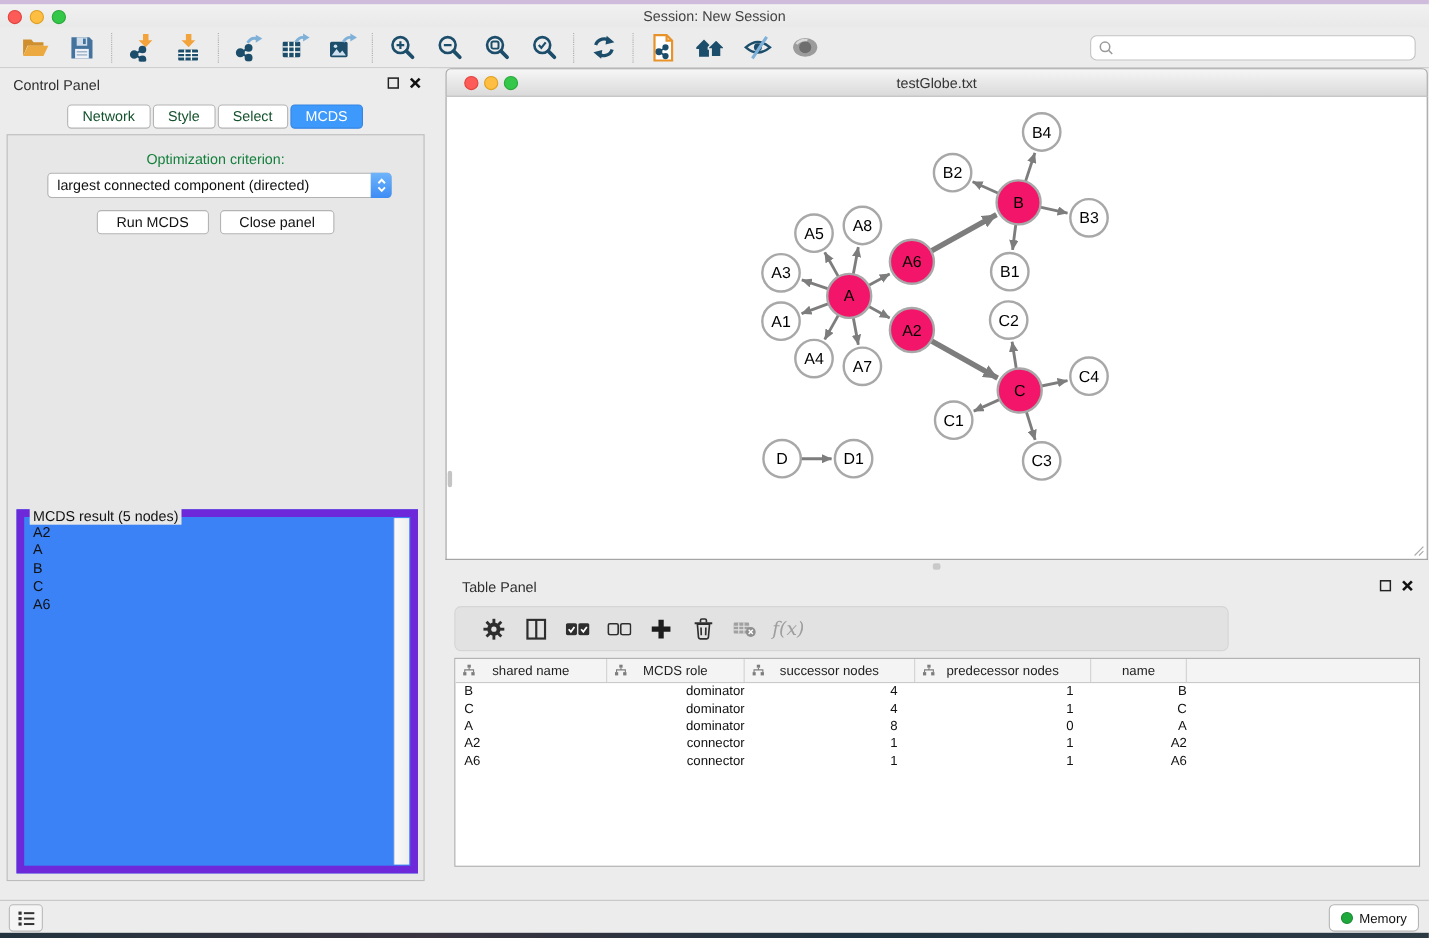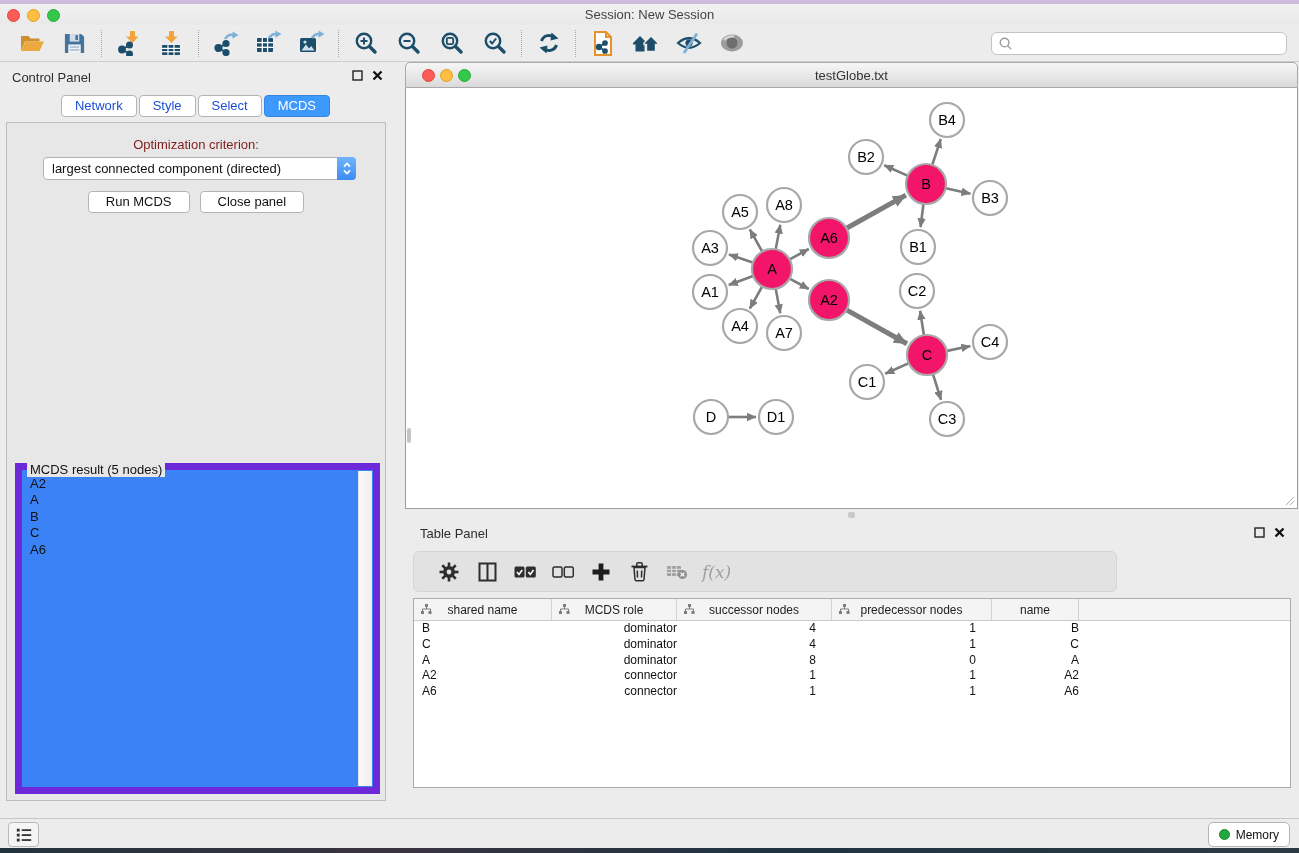--- a/index.html
+++ b/index.html
@@ -35,25 +35,25 @@
     padding-left:6px; margin-right:2px; }
   .search-box input { border:none; outline:none; flex:1; font-size:12px; height:100%; background:transparent; }
 
   
   .control-panel { position:absolute; left:0; top:62px; width:391px; height:756px; background:#ececec; }
   .cp-header { position:relative; height:30px; }
   .cp-title { position:absolute; left:12px; top:8px; font-size:13px; color:#2e2e2e; }
   .win-btns { position:absolute; right:8px; top:8px; display:flex; gap:9px; align-items:center; }
   .cp-tabs { position:absolute; top:33px; left:0; width:100%; display:flex; justify-content:center; gap:2px; }
   .cp-tab { height:22px; padding:0 13px; font-size:13px; line-height:20px;
-    background:#fff; border:1px solid #b4b4b4; border-radius:4px; color:#1d4ed8; cursor:default; }
+    background:#fff; border:1px solid #b4b4b4; border-radius:4px; color:#14532d; cursor:default; }
   .cp-tab.active { background:#3d99fc; border-color:#3585e2; color:#fff; }
   .cp-content { position:absolute; left:6px; right:5px; top:60px; bottom:17px;
     background:#e7e7e7; border:1px solid #bcbcbc; }
-  .opt-label { margin-top:14px; text-align:center; font-size:13px; color:#7f1d1d; }
+  .opt-label { margin-top:14px; text-align:center; font-size:13px; color:#15803d; }
   .criterion { position:absolute; left:36px; top:34px; width:313px; height:23px;
     background:#fff; border:1px solid #b2b2b2; border-radius:4px; display:flex; align-items:center; }
   .criterion .val { flex:1; font-size:13px; padding-left:8px; white-space:nowrap; overflow:hidden; }
   .criterion .spin { width:19px; height:23px; margin:-1px -1px -1px 0; border-radius:0 4px 4px 0;
     background:linear-gradient(#6fb4fb,#3c8cf5); display:flex; align-items:center; justify-content:center; }
   .cp-buttons { position:absolute; top:68px; left:0; width:100%; display:flex; justify-content:center; gap:10px; }
   .btn { height:22px; padding:0 17px; background:#fff; border:1px solid #b4b4b4;
     border-radius:4px; font-size:13px; line-height:20px; color:#111; }
   .mcds-group { position:absolute; left:8px; right:5px; top:340px; bottom:6px;
     border:7px solid #6d28d9; background:#3b82f6; }

